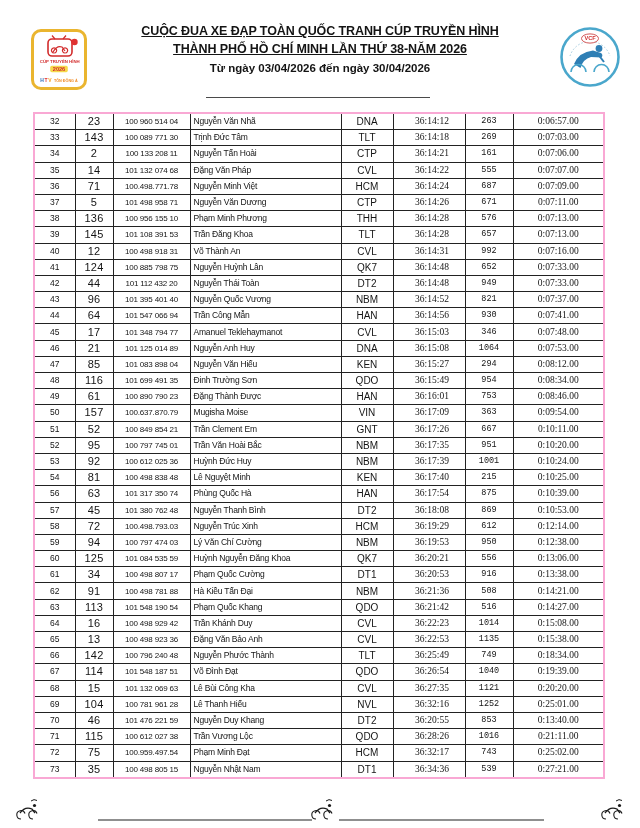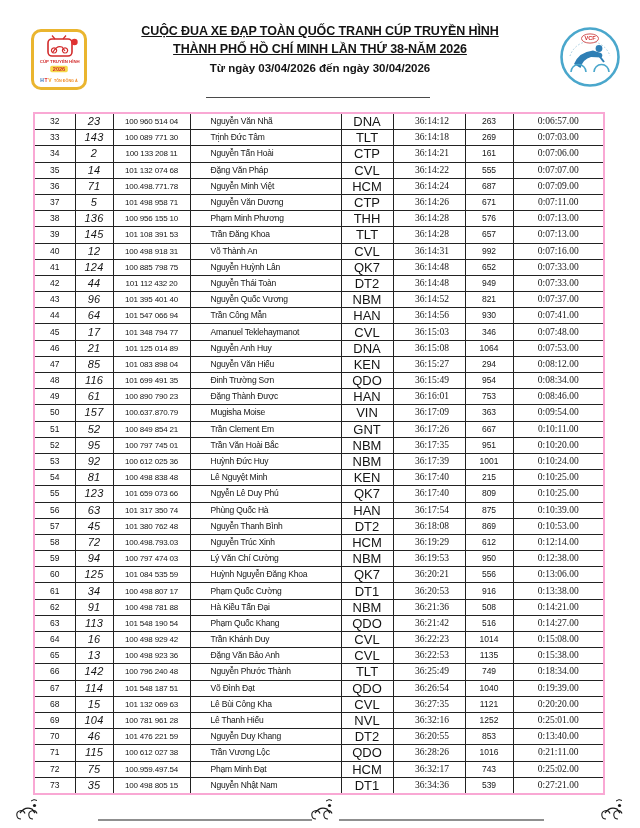--- a/index.html
+++ b/index.html
@@ -35,26 +35,26 @@
     color:#d03030;font-size:7px;font-weight:bold;transform:scale(0.8);}
 
   
   .results{position:absolute;left:33px;top:112px;}
   table.results-table{border-collapse:collapse;table-layout:fixed;width:570px;border:2px solid #f9a8d4;}
   .results-table td{
     border:1px solid #222;height:15.2px;padding:0;text-align:center;vertical-align:middle;
     overflow:hidden;white-space:nowrap;line-height:15px;
   }
   .results-table td.c0{font-size:8.5px;}
-  .results-table td.c1{font-size:11px;letter-spacing:0.2px;font-style:italic;}
+  .results-table td.c1{font-size:11px;letter-spacing:0.2px;}
   .results-table td.c2{font-size:8px;letter-spacing:-0.2px;}
-  .results-table td.c3{text-align:left;padding-left:20px;font-size:8.5px;letter-spacing:-0.2px;}
-  .results-table td.c4{font-size:13px;}
+  .results-table td.c3{text-align:left;padding-left:3px;font-size:8.5px;letter-spacing:-0.2px;}
+  .results-table td.c4{font-size:10px;}
   .results-table td.c5{font-family:"Liberation Serif",serif;font-size:9.5px;padding-left:6px;}
-  .results-table td.c6{font-size:8.5px;}
+  .results-table td.c6{font-size:8.5px;font-family:Liberation Mono, monospace;}
   .results-table td.c7{font-family:"Liberation Serif",serif;font-size:9.5px;}
 
   
   .sig-line{position:absolute;top:819px;height:1.5px;background:#8f8f8f;}
   .sig-line.l1{left:98px;width:214px;}
   .sig-line.l2{left:339px;width:205px;}
   .cyclist-mark{position:absolute;top:798px;width:32px;height:24px;}
   .cyclist-mark.m1{left:13px;}
   .cyclist-mark.m2{left:308px;}
   .cyclist-mark.m3{left:598px;}
@@ -335,30 +335,20 @@
           <td class="c7">0:10:24.00</td>
         </tr>
         <tr>
           <td class="c0">54</td>
           <td class="c1">81</td>
           <td class="c2">100 498 838 48</td>
           <td class="c3">Lê Nguyệt Minh</td>
           <td class="c4">KEN</td>
           <td class="c5">36:17:40</td>
           <td class="c6">215</td>
-          <td class="c7">0:10:25.00</td>
-        </tr>
-        <tr>
-          <td class="c0">55</td>
-          <td class="c1">123</td>
-          <td class="c2">101 659 073 66</td>
-          <td class="c3">Ngyễn Lê Duy Phú</td>
-          <td class="c4">QK7</td>
-          <td class="c5">36:17:40</td>
-          <td class="c6">809</td>
           <td class="c7">0:10:25.00</td>
         </tr>
         <tr>
           <td class="c0">56</td>
           <td class="c1">63</td>
           <td class="c2">101 317 350 74</td>
           <td class="c3">Phùng Quốc Hà</td>
           <td class="c4">HAN</td>
           <td class="c5">36:17:54</td>
           <td class="c6">875</td>

